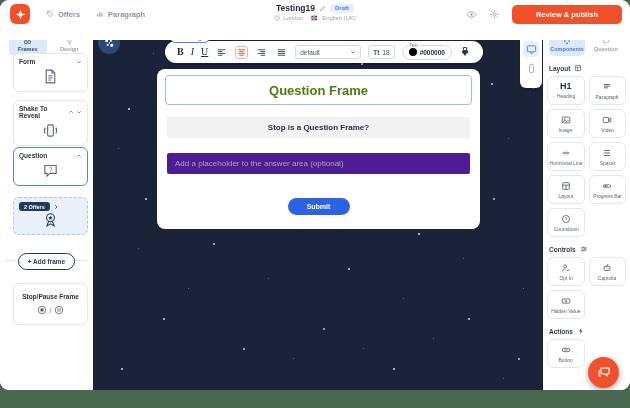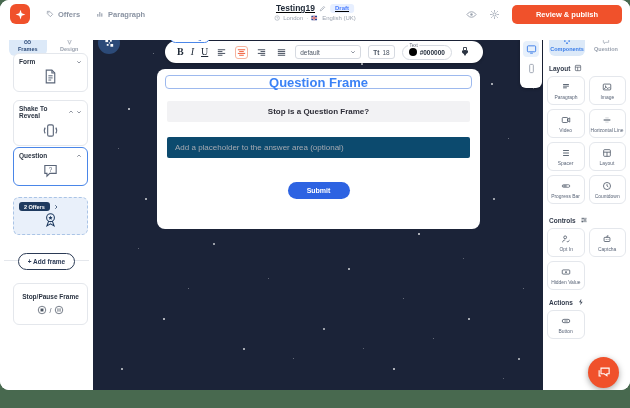--- a/index.html
+++ b/index.html
@@ -10,21 +10,21 @@
   .window { position:absolute; left:0; top:0; width:630px; height:390px;
             background:#ffffff; border-radius:9px; overflow:hidden; }
 
   
   .topbar { position:absolute; left:0; top:0; width:100%; height:40px; background:#fff; z-index:30; }
   .tb-left { position:absolute; left:10px; top:0; height:28px; display:flex; align-items:center; gap:16px; }
   .logo { width:20px; height:20px; border-radius:6px; background:#F0512B; display:flex; align-items:center; justify-content:center; }
   .nav-item { display:flex; align-items:center; gap:4px; color:#8a93a2; font-size:7.5px; font-weight:600; cursor:pointer; }
   .nav-item svg { width:8px; height:8px; }
   .tb-center { position:absolute; left:50%; top:3px; transform:translateX(-50%); text-align:center; }
-  .title-row { display:flex; align-items:center; gap:4px; justify-content:center;text-decoration:underline; }
+  .title-row { display:flex; align-items:center; gap:4px; justify-content:center; }
   .title { font-size:8.5px; font-weight:700; color:#1f2937; }
   .draft { background:#e7efff; color:#4a7dff; font-size:6px; font-weight:700; padding:1.5px 5px; border-radius:3px; }
   .subtitle { margin-top:2px; display:flex; align-items:center; gap:3px; justify-content:center; color:#9aa2af; font-size:6px; }
   .subtitle svg { width:6px; height:6px; }
   .flag { width:8px; height:6px; border-radius:1px; overflow:hidden; }
   .tb-right { position:absolute; right:8px; top:0; height:28px; display:flex; align-items:center; gap:12px; }
   .tb-icon { width:11px; height:11px; color:#9aa2af; cursor:pointer; }
   .publish-btn { background:#F0512B; color:#fff; font-size:7.5px; font-weight:700;
                  padding:5px 24px; border-radius:5px; border:none; cursor:pointer; font-family:inherit; }
 
@@ -108,25 +108,25 @@
   .device-panel { position:absolute; right:1px; top:2px; width:22px; height:58px; background:#fff; border-radius:6px;
                   box-shadow:0 1px 3px rgba(0,0,0,.3); display:flex; flex-direction:column; align-items:center; padding-top:2px; }
   .beta { font-size:6px; transform:scale(.7); color:#8a93a2; font-weight:700; letter-spacing:.3px; }
   .dev-btn { width:16px; height:16px; border-radius:4px; display:flex; align-items:center; justify-content:center;
              margin-top:3px; cursor:pointer; color:#9aa2af; }
   .dev-btn.active { color:#3b7de8; background:#e7f0fb; }
   .dev-btn svg { width:11px; height:11px; }
 
   
   .qcard { position:absolute; left:64px; top:41px; width:323px; height:160px; background:#fff; border-radius:8px; }
-  .q-heading { margin:6px 8px 0; height:14px; border:1px solid #9db9ee; border-radius:4px;
-               display:flex; align-items:center; justify-content:center; font-size:13px; font-weight:600; color:#3b82f6; cursor:text; }
+  .q-heading { margin:6px 8px 0; height:30px; border:1px solid #9db9ee; border-radius:4px;
+               display:flex; align-items:center; justify-content:center; font-size:13px; font-weight:600; color:#4d7c0f; cursor:text; }
   .q-band { margin:12px 10px 0; height:21px; background:#f2f2f4; border-radius:2px;
             display:flex; align-items:center; justify-content:center; font-size:8px; font-weight:700; color:#2e2e38; cursor:text; }
-  .q-placeholder { margin:15px 10px 0; height:21px; background:#0c4a6e; border-radius:2px;
+  .q-placeholder { margin:15px 10px 0; height:21px; background:#4c1d95; border-radius:2px;
                    display:flex; align-items:center; padding-left:8px; font-size:8px; color:#a6aab2; cursor:text; }
   .q-submit { display:block; margin:24px auto 0; width:62px; height:17px; background:#2D63E2; color:#fff;
               border:none; border-radius:9px; font-size:7px; font-weight:700; cursor:pointer; font-family:inherit; }
 
   
   .right-sb { position:absolute; left:543px; top:28px; width:87px; height:362px; background:#fff; z-index:20; padding:0 4px; }
   .rs-tabs { display:flex; gap:3px; margin:5px 2px 0; }
   .rs-tab { flex:1; height:23px; border-radius:6px; display:flex; flex-direction:column; align-items:center; justify-content:center;
             gap:1px; color:#9aa2af; font-size:5.5px; font-weight:600; cursor:pointer; }
   .rs-tab svg { width:8px; height:8px; }
@@ -436,20 +436,24 @@
 
     <div class="rs-header">
       <span>Layout</span>
       <svg viewBox="0 0 24 24">
           <rect x="4" y="4" width="16" height="16" rx="2" fill="none" stroke="currentColor" stroke-width="2"></rect>
           <path d="M4 9.5h16M11 9.5V20" stroke="currentColor" stroke-width="2"></path>
         </svg>
     </div>
     <div class="rs-grid">
       <div class="comp-card">
+        <span class="comp-glyph">H1</span>
+        <span class="comp-label">Heading</span>
+      </div>
+      <div class="comp-card">
         <svg viewBox="0 0 24 24">
             <path d="M5 6h14M5 10h14M5 14h9" stroke="currentColor" stroke-width="2" fill="none"></path>
           </svg>
         <span class="comp-label">Paragraph</span>
       </div>
       <div class="comp-card">
         <svg viewBox="0 0 24 24">
             <rect x="3" y="5" width="18" height="14" rx="2" fill="none" stroke="currentColor" stroke-width="1.8"></rect>
             <circle cx="8.5" cy="10" r="1.5" fill="currentColor"></circle>
             <path d="M5 17l5-5 4 4 3-3 2 2" fill="none" stroke="currentColor" stroke-width="1.8"></path>

